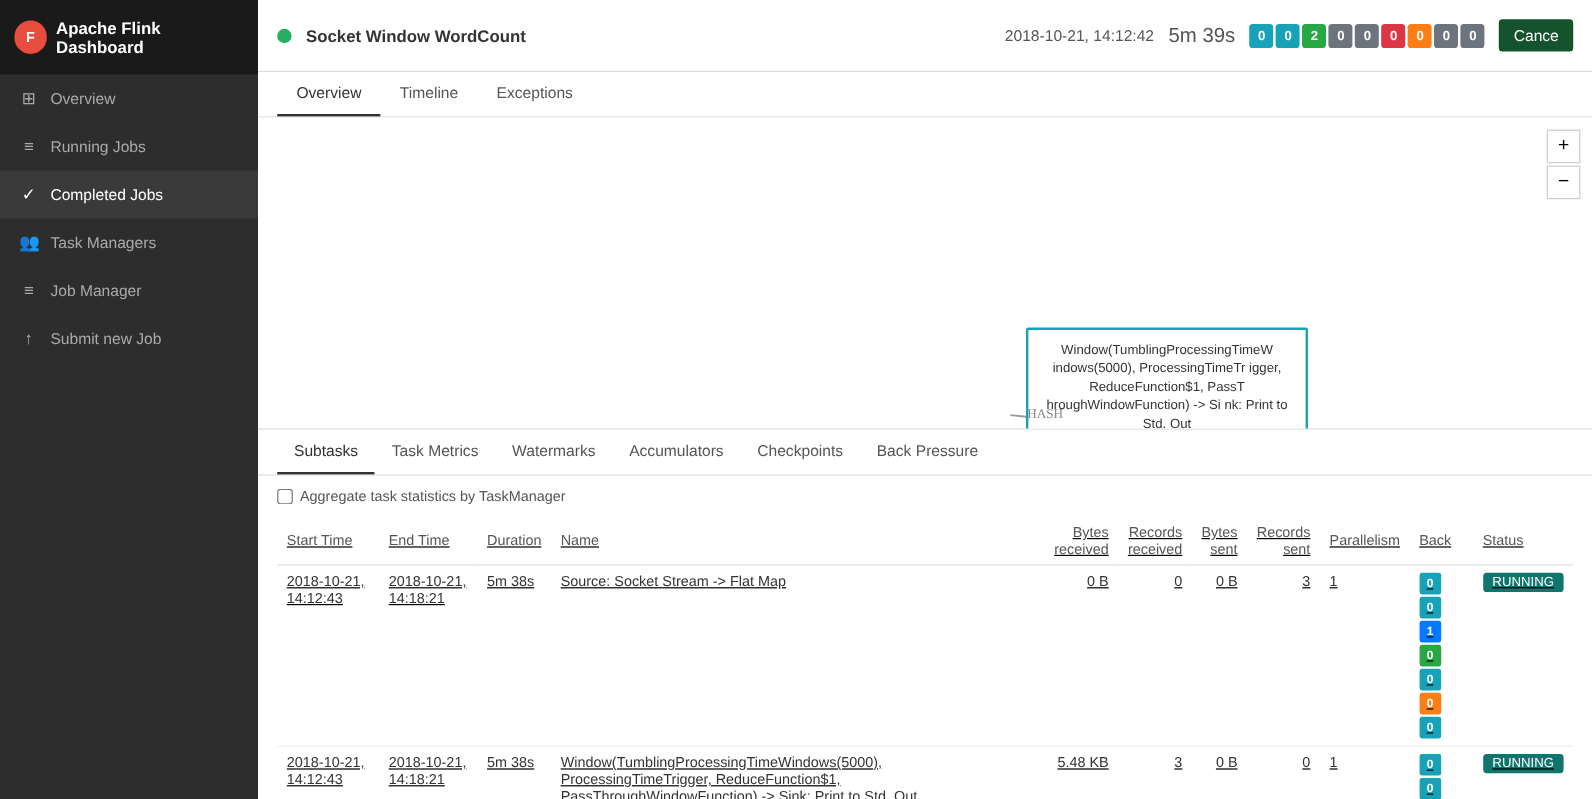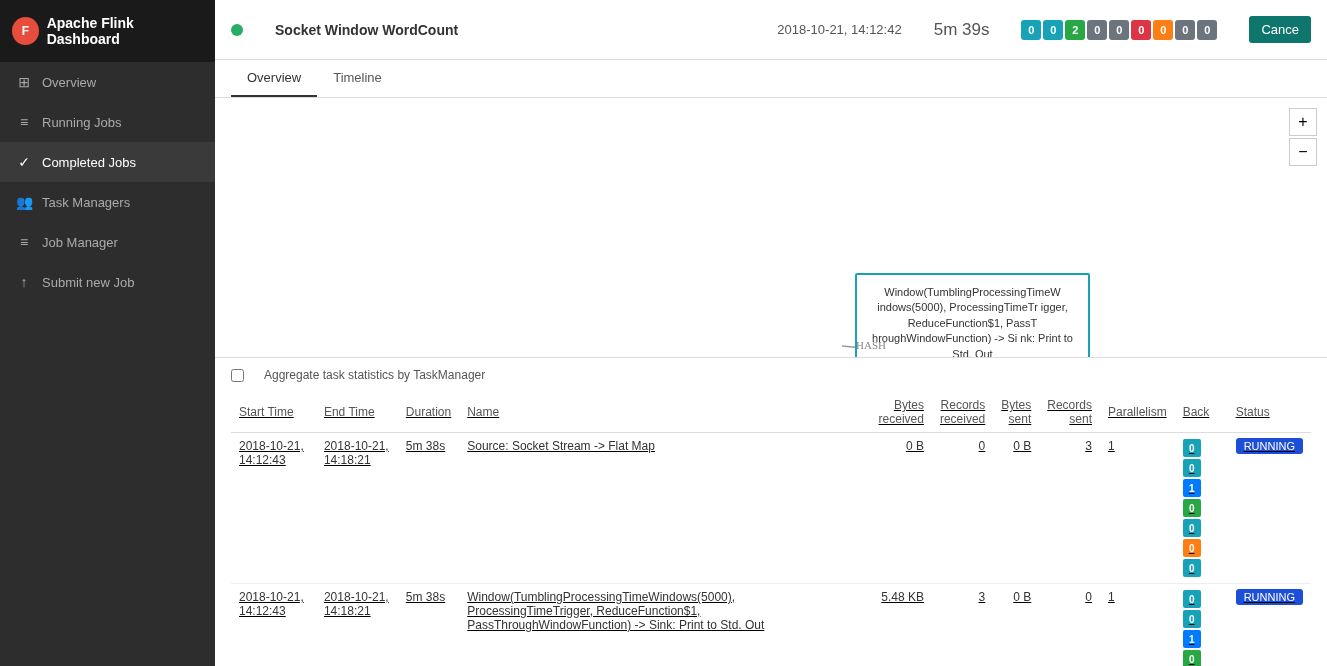--- a/index.html
+++ b/index.html
@@ -56,21 +56,21 @@
       overflow: hidden;
     }
 
     
     .job-header {
       background: white;
       border-bottom: 1px solid #ddd;
       padding: 10px 16px;
       display: flex;
       align-items: center;
-      gap: 32px;
+      gap: 12px;
       min-height: 60px;
     }
     .job-status-dot {
       width: 12px;
       height: 12px;
       border-radius: 50%;
       background: #27ae60;
       flex-shrink: 0;
     }
     .job-info { flex: 1; }
@@ -89,21 +89,21 @@
       font-size: 11px;
       font-weight: bold;
       color: white;
     }
     .badge-teal { background: #17a2b8; }
     .badge-green { background: #28a745; }
     .badge-orange { background: #fd7e14; }
     .badge-red { background: #dc3545; }
     .badge-gray { background: #6c757d; }
     .cancel-btn {
-      background: #0f766e;
+      background: #14532d;
       color: white;
       border: none;
       padding: 6px 12px;
       border-radius: 3px;
       cursor: pointer;
       font-size: 13px;
     }
 
     
     .tab-nav {
@@ -203,21 +203,21 @@
       color: #333;
       border-bottom: 2px solid #333;
       font-weight: 500;
     }
 
     
     .table-container { padding: 10px 16px; }
     .aggregate-row {
       display: flex;
       align-items: center;
-      gap: 20px;
+      gap: 6px;
       margin-bottom: 10px;
       font-size: 12px;
       color: #555;
     }
     .aggregate-row input[type=checkbox] { cursor: pointer; }
 
     table {
       width: 100%;
       border-collapse: collapse;
       font-size: 12px;
@@ -231,21 +231,21 @@
       border-bottom: 1px solid #ddd;
       white-space: nowrap;
     }
     td {
       padding: 6px 8px;
       border-bottom: 1px solid #eee;
       vertical-align: top;
       color: #333;
     }
     .status-running {
-      background: #1d4ed8;
+      background: #0f766e;
       color: white;
       padding: 2px 8px;
       border-radius: 3px;
       font-size: 11px;
       white-space: nowrap;
     }
     .task-badges { display: flex; flex-wrap: wrap; gap: 2px; max-width: 70px; }
     .task-badge {
       width: 18px;
       height: 18px;
@@ -320,20 +320,21 @@
       <div class="badge badge-orange">0</div>
       <div class="badge badge-gray">0</div>
       <div class="badge badge-gray">0</div>
     </div>
     <button class="cancel-btn">Cance</button>
   </div>
 
   <div class="tab-nav">
     <div class="tab-item active">Overview</div>
     <div class="tab-item">Timeline</div>
+    <div class="tab-item">Exceptions</div>
   </div>
 
   <div class="graph-area">
     <svg class="graph-svg">
 
       <line x1="627" y1="248" x2="680" y2="253" stroke="#999" stroke-width="1.5" marker-end="url(#arrow)"></line>
       <defs>
         <marker id="arrow" markerWidth="6" markerHeight="6" refX="6" refY="3" orient="auto">
           <path d="M0,0 L6,3 L0,6 Z" fill="#999"></path>
         </marker>
@@ -351,20 +352,28 @@
     <div class="arrow-label" style="left:641px; top:241px;">HASH</div>
 
     <div class="graph-controls">
       <button class="graph-btn">+</button>
       <button class="graph-btn">−</button>
     </div>
   </div>
 
   <div class="bottom-panel">
 
+    <div class="subtab-nav">
+      <div class="subtab-item active">Subtasks</div>
+      <div class="subtab-item">Task Metrics</div>
+      <div class="subtab-item">Watermarks</div>
+      <div class="subtab-item">Accumulators</div>
+      <div class="subtab-item">Checkpoints</div>
+      <div class="subtab-item">Back Pressure</div>
+    </div>
 
     <div class="table-container">
       <div class="aggregate-row">
         <input type="checkbox" style="">
         <span>Aggregate task statistics by TaskManager</span>
       </div>
       <table>
         <thead>
           <tr>
             <th>Start Time</th>

